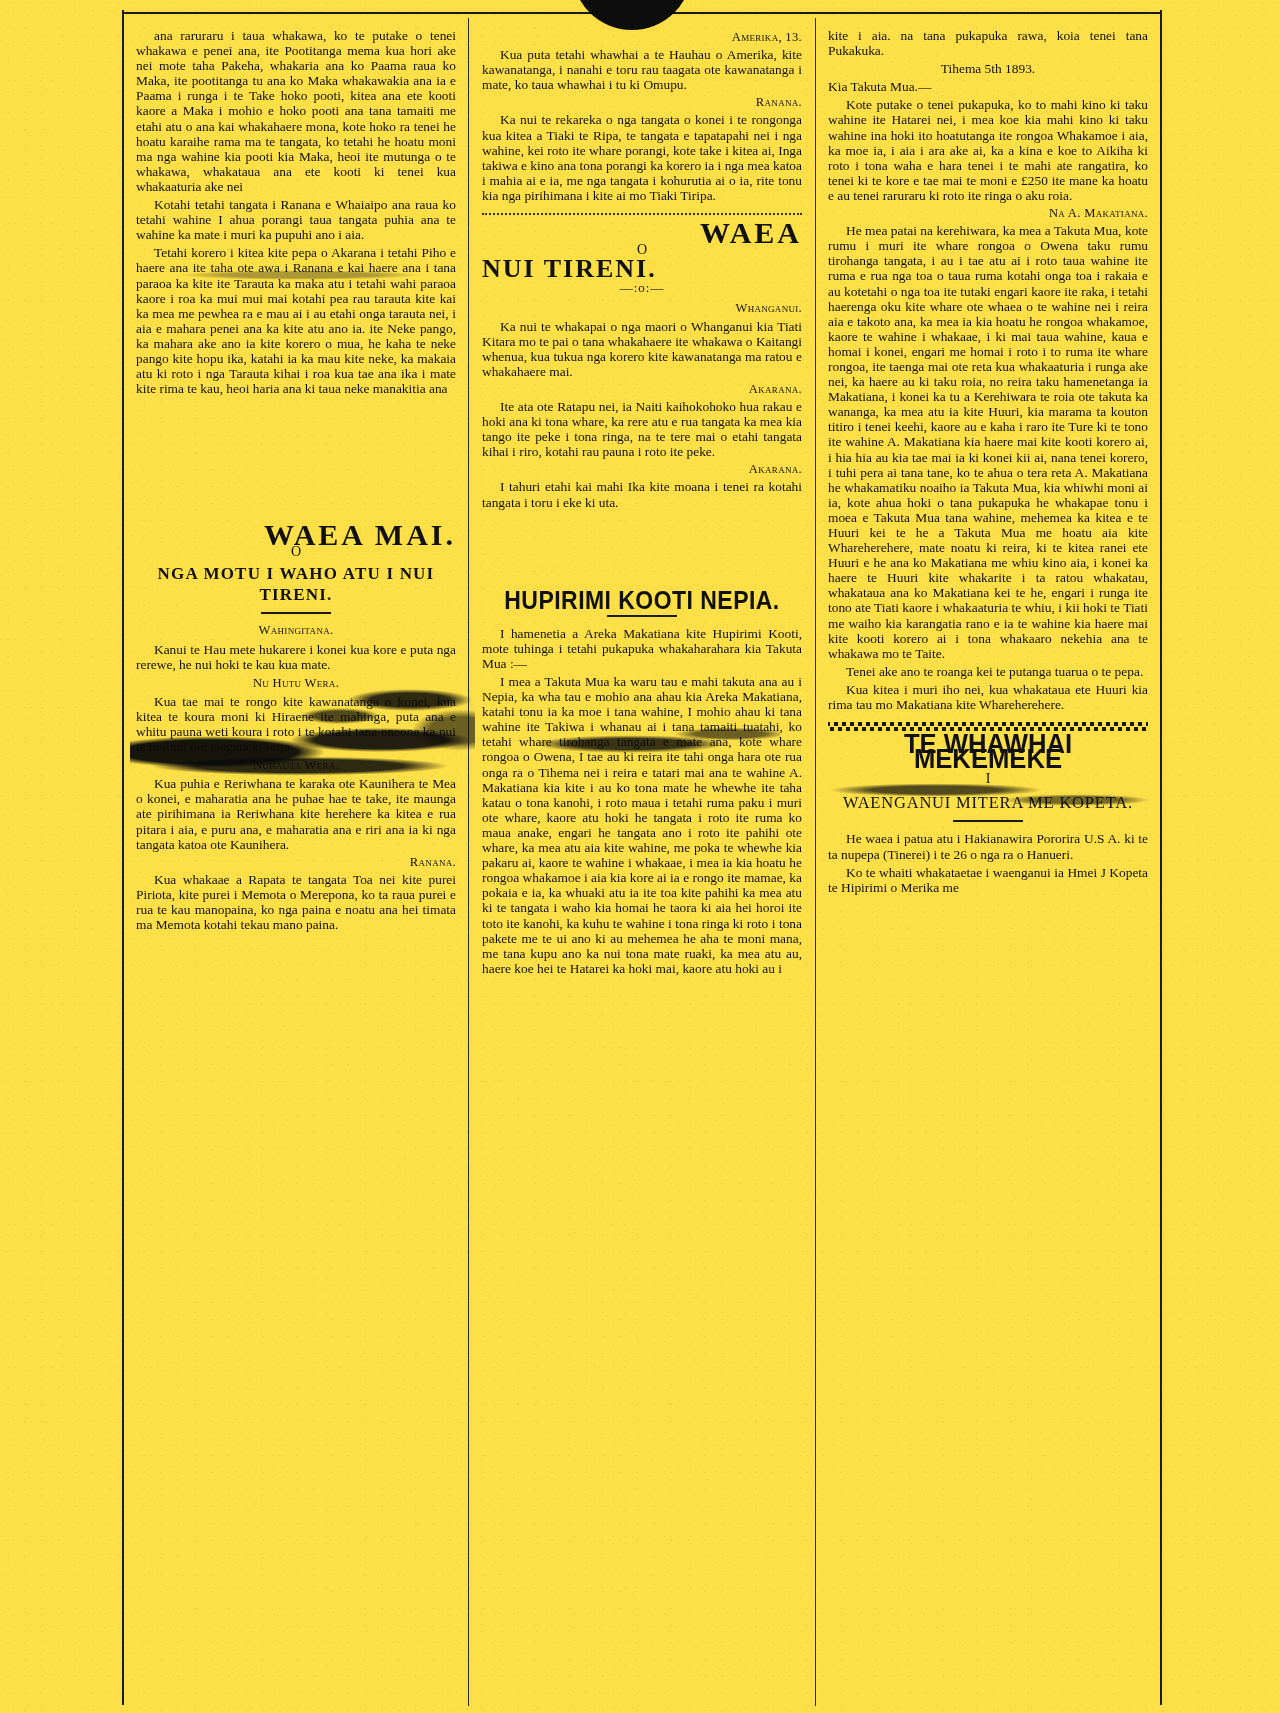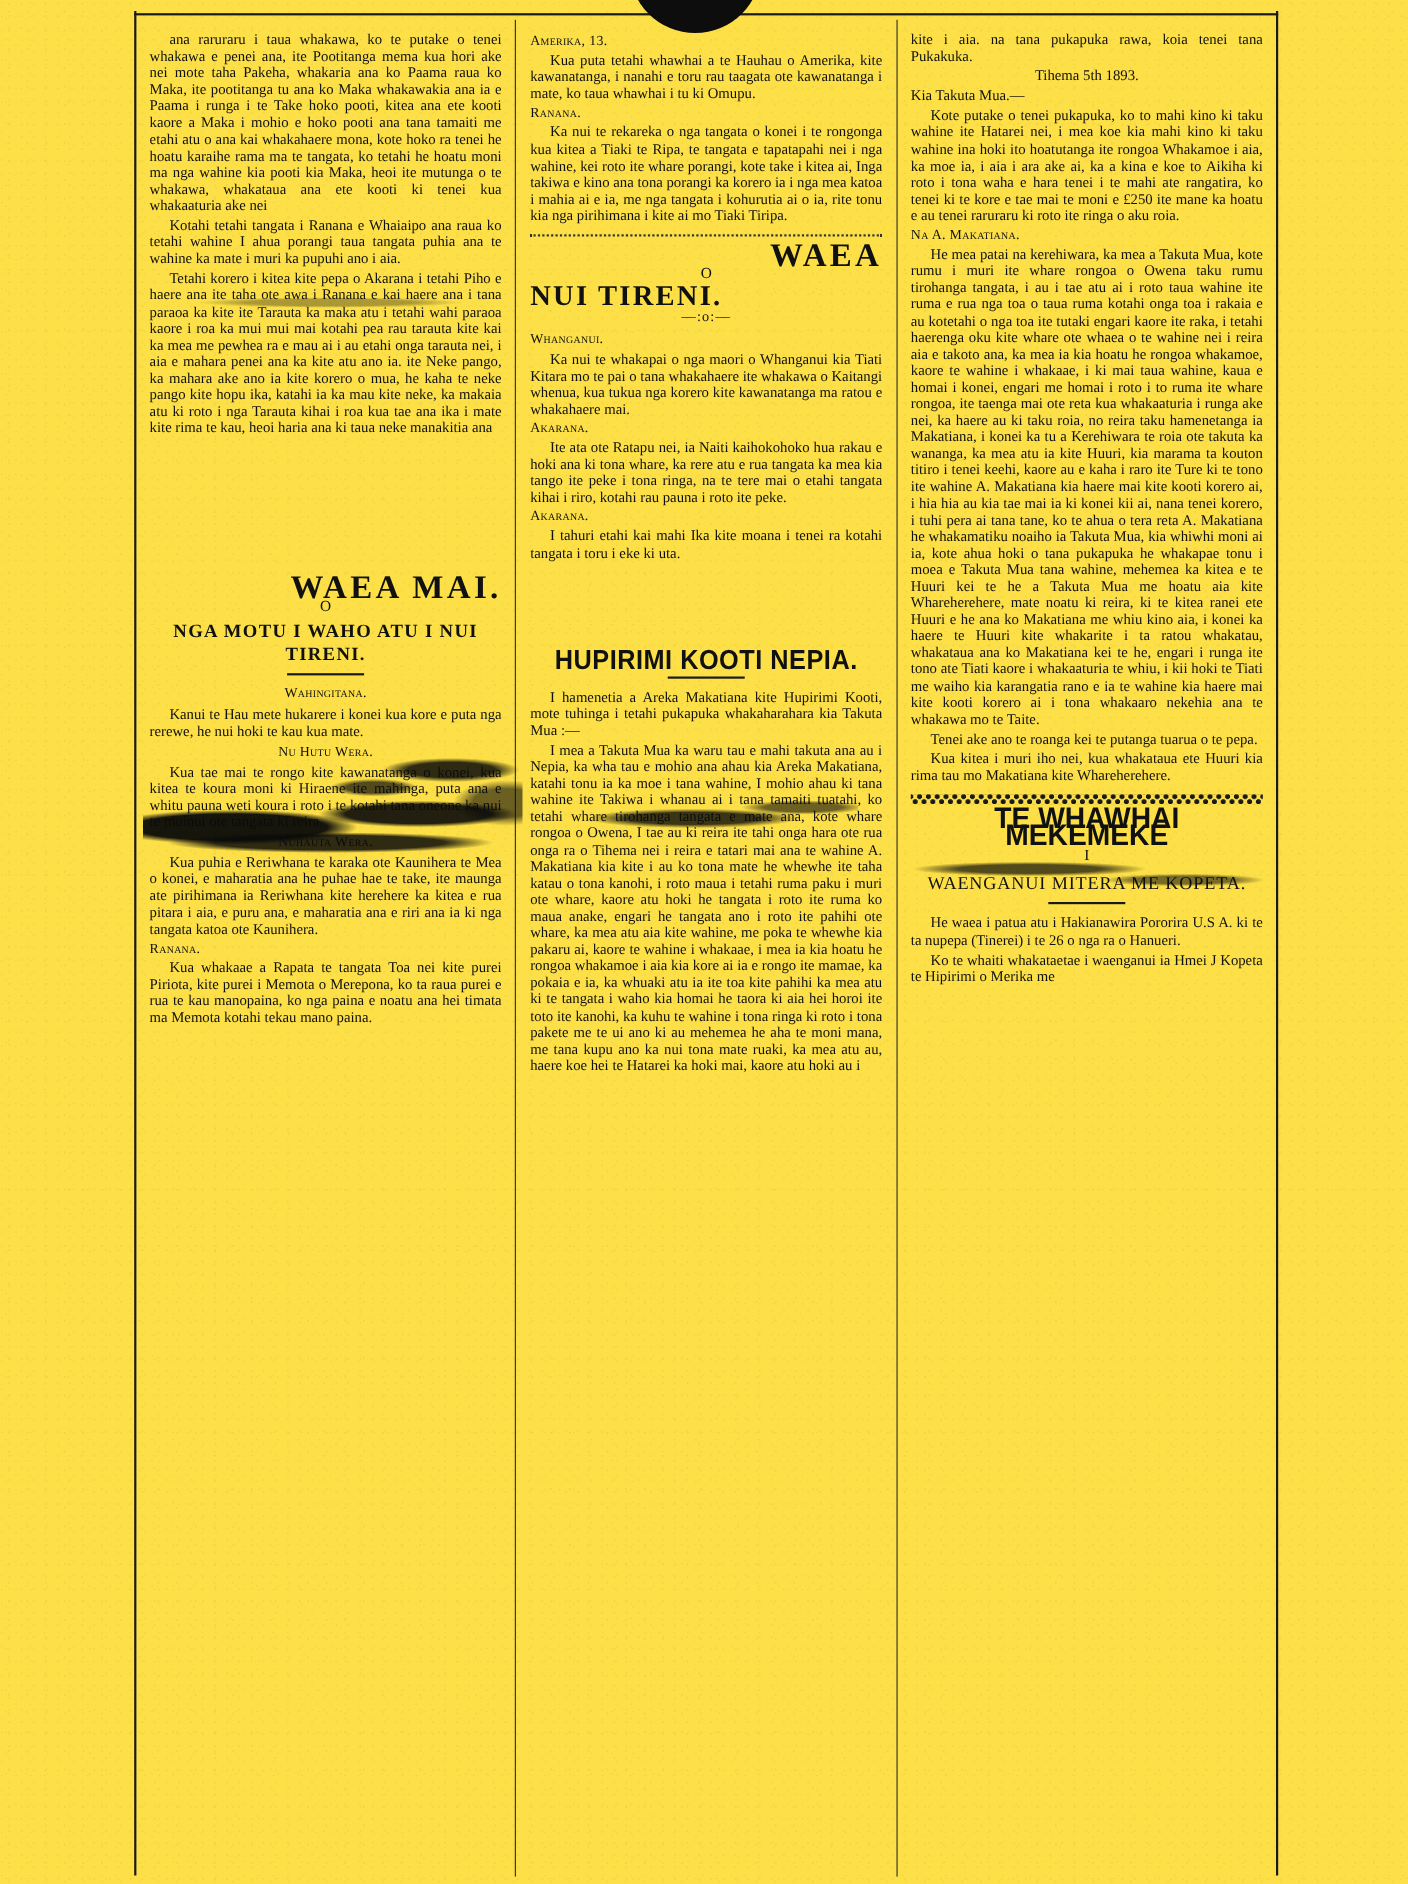--- a/index.html
+++ b/index.html
@@ -62,21 +62,21 @@
   #col2 { left: 482px; }
   #col3 { left: 828px; }
 
   p {
     margin: 0 0 3px 0;
     text-indent: 18px;
   }
   p.noindent { text-indent: 0; }
 
   .smallcaps-right {
-    text-align: left;
+    text-align: right;
     font-variant: small-caps;
     font-size: 12.6px;
     letter-spacing: 0.3px;
     margin: 2px 0 2px 0;
     text-indent: 0;
   }
   .smallcaps-center {
     text-align: center;
     font-variant: small-caps;
     font-size: 12.6px;

